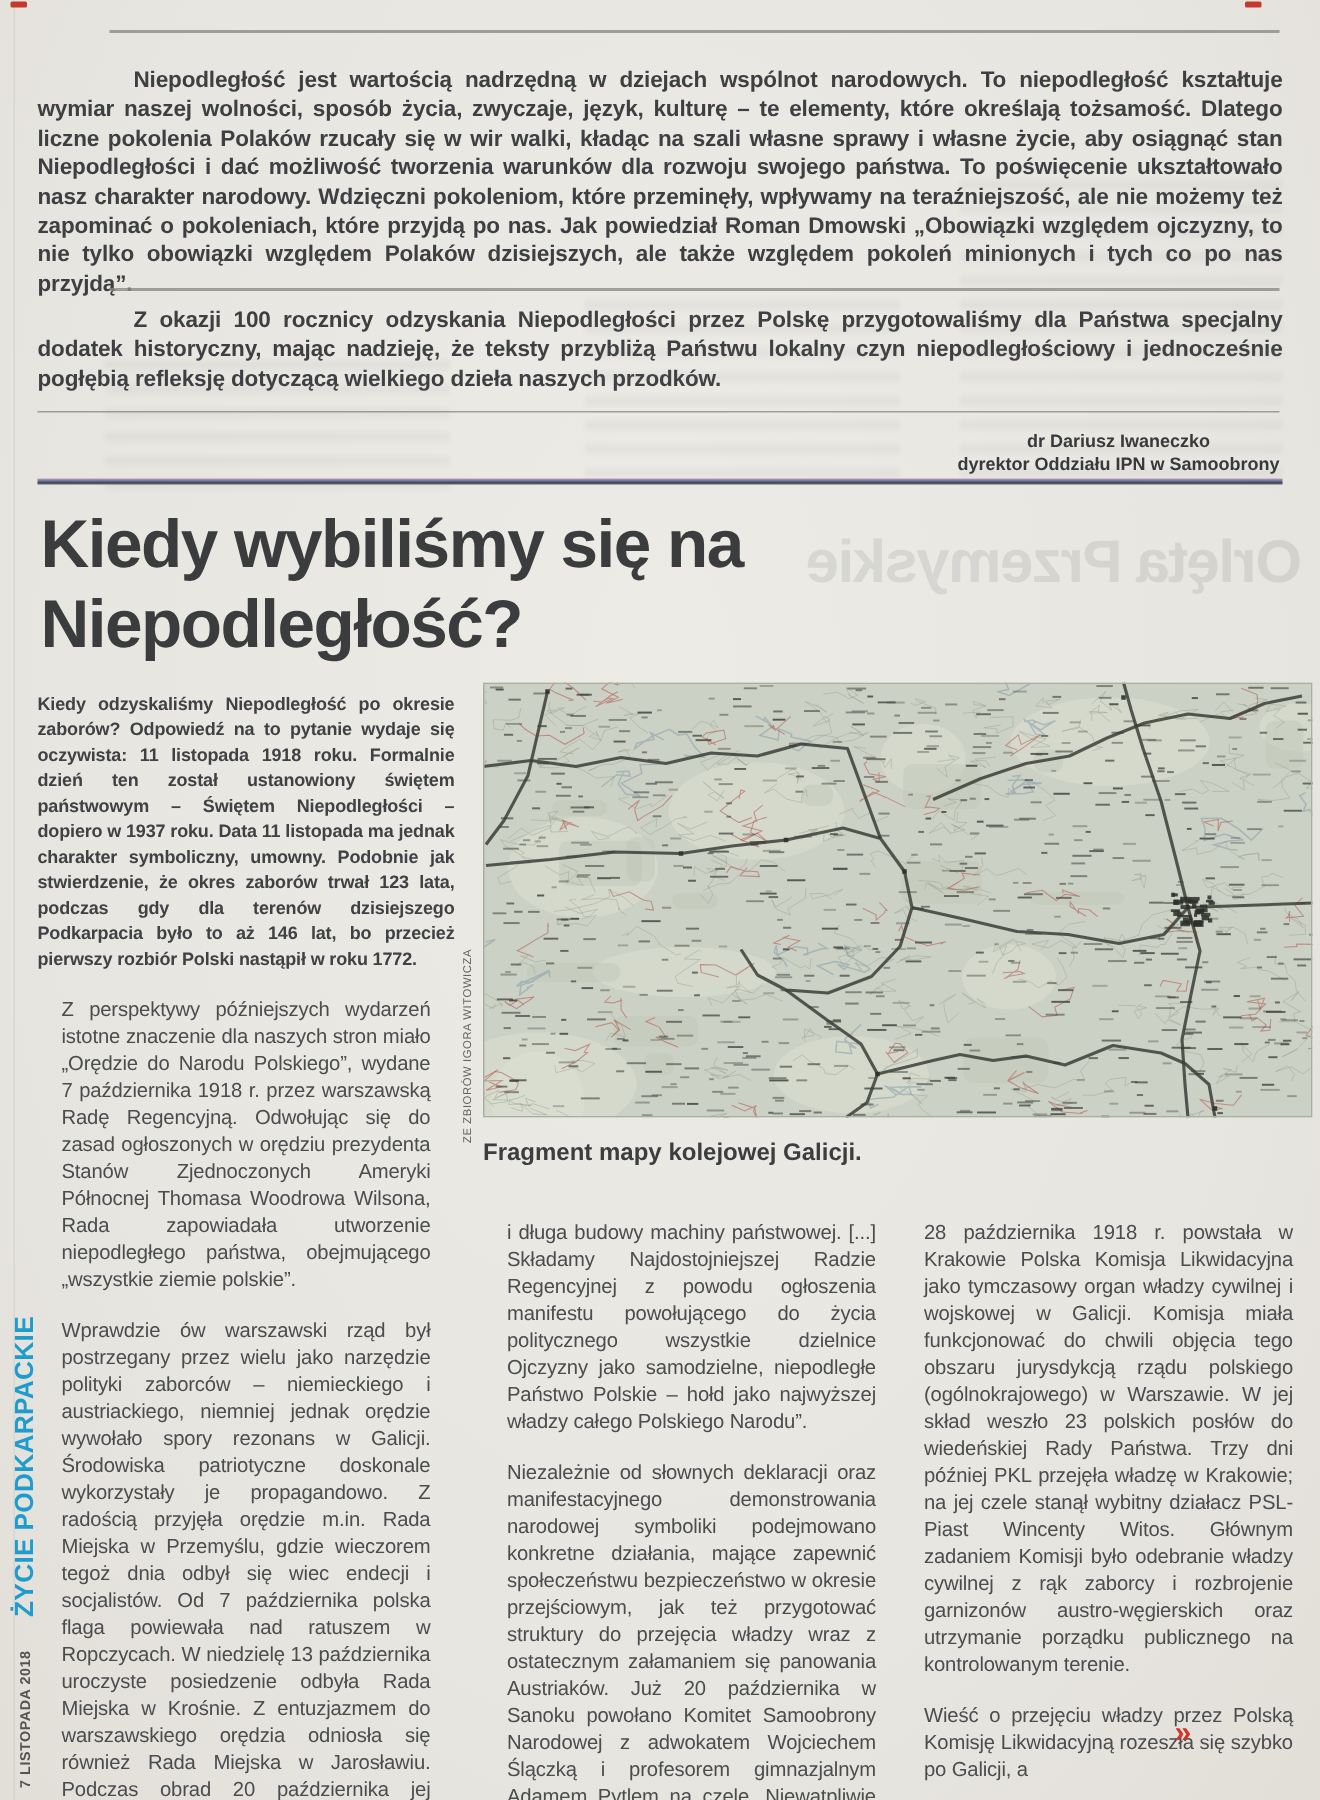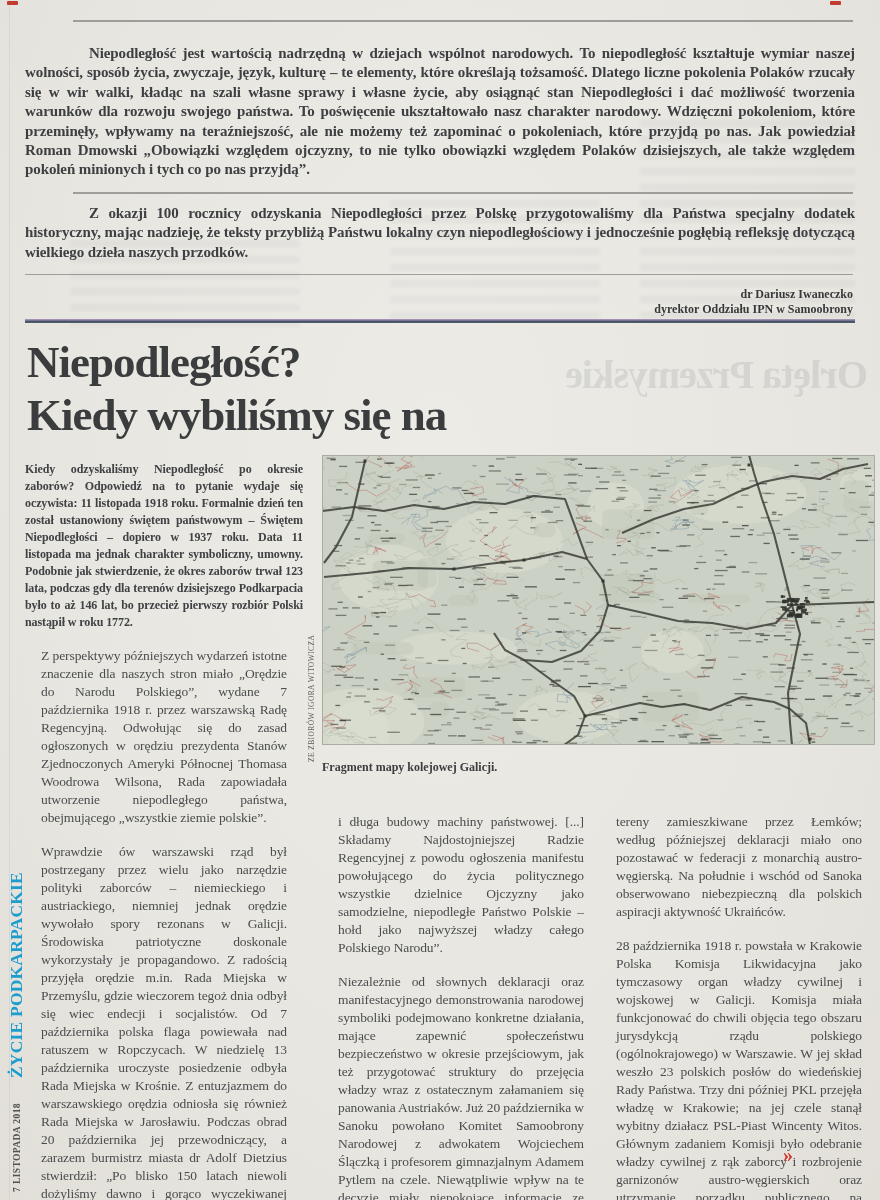--- a/index.html
+++ b/index.html
@@ -1,41 +1,41 @@
 <!DOCTYPE html>
 <html lang="pl"><head>
 <meta charset="utf-8">
 <style>
   html,body{margin:0;padding:0;background:#d8d6d0;}
   .page{position:relative;width:880px;height:1200px;overflow:hidden;
         background:radial-gradient(ellipse at 50% 38%,#edebe6 0%,#e8e6e0 62%,#e1dfd8 100%);
-        font-family:Liberation Serif, serif;color:#46484a;}
+        font-family:Liberation Sans, sans-serif;color:#46484a;}
   .fold{position:absolute;left:9px;top:0;width:1px;height:1200px;background:rgba(60,60,55,.07);}
   .redmark{position:absolute;width:11px;height:4px;background:#c23b2e;border-radius:1px;}
   .rule{position:absolute;height:2px;background:#8b8b88;opacity:.8;}
   .intro{position:absolute;left:25px;width:830px;text-align:justify;font-weight:bold;
          font-size:15px;line-height:19.4px;letter-spacing:-.1px;color:#3d3f42;text-indent:64px;}
-  .byline{position:absolute;right:27px;top:287px;text-align:right;font-size:12px;
+  .byline{position:absolute;right:27px;top:287px;text-align:center;font-size:12px;
           font-weight:bold;line-height:15px;color:#38393b;}
   .navy{position:absolute;left:25px;top:319px;width:830px;height:4px;
         background:linear-gradient(#b59fc2 0%,#8a7d9e 30%,#3f4f63 65%,#566371 100%);}
   .headline{position:absolute;left:27px;top:336px;font-size:45px;line-height:53px;
             font-weight:bold;color:#3b3c3e;letter-spacing:-1px;}
   .ghost-head{position:absolute;left:418px;top:352px;width:450px;transform:scaleX(-1);
               font-weight:bold;font-size:40px;line-height:46px;letter-spacing:-1px;
               color:rgba(90,98,115,.14);text-align:left;}
   .ghost-block{position:absolute;opacity:.55;filter:blur(1.5px);
      background:repeating-linear-gradient(180deg,rgba(120,124,132,.12) 0 7px,rgba(0,0,0,0) 7px 16px);}
   .col{position:absolute;width:278px;text-align:justify;font-size:13.5px;line-height:18px;
        letter-spacing:-.1px;color:#4a4c4e;}
   .col p{margin:16px;}
   .lead{font-weight:bold;font-size:12px;line-height:17px;color:#3f4144;margin:0 0 10px 0 !important;}
   .map{position:absolute;left:322px;top:455px;width:553px;height:290px;}
   .map svg{display:block;width:553px;height:290px;}
-  .map-caption{position:absolute;left:322px;top:760px;font-size:12px;font-weight:bold;color:#3c3d3f;}
+  .map-caption{position:absolute;left:322px;top:760px;font-size:16px;font-weight:bold;color:#3c3d3f;}
   .vert{position:absolute;transform:rotate(-90deg);transform-origin:0 0;white-space:nowrap;}
   .credit{left:307px;top:762px;font-size:7.5px;color:#5f5f5c;letter-spacing:.4px;}
   .masthead{left:6px;top:1078px;font-size:17.5px;font-weight:800;color:#1e9ccd;letter-spacing:.2px;}
   .issue-date{left:12px;top:1192px;font-size:9.5px;font-weight:bold;color:#53534f;letter-spacing:.4px;}
   .more{position:absolute;left:783px;top:1144px;font-size:20px;font-weight:bold;color:#cf352b;}
 </style>
 </head>
 <body>
 
 <div class="page">
@@ -61,22 +61,22 @@
   <div class="byline">
     <div>dr Dariusz Iwaneczko</div>
     <div>dyrektor Oddziału IPN w Samoobrony</div>
   </div>
 
   <div class="navy"></div>
 
   <div class="ghost-head">Orlęta Przemyskie</div>
 
   <div class="headline">
+    <div>Kiedy wybiliśmy się na</div>
     <div>Niepodległość?</div>
-    <div>Kiedy wybiliśmy się na</div>
   </div>
 
   <div class="col" style="left:25px;top:461px;">
     <p class="lead">Kiedy odzyskaliśmy Niepodległość po okresie zaborów? Odpowiedź na to pytanie wydaje się oczywista: 11 listopada 1918 roku. Formalnie dzień ten został ustanowiony świętem państwowym – Świętem Niepodległości – dopiero w 1937 roku. Data 11 listopada ma jednak charakter symboliczny, umowny. Podobnie jak stwierdzenie, że okres zaborów trwał 123 lata, podczas gdy dla terenów dzisiejszego Podkarpacia było to aż 146 lat, bo przecież pierwszy rozbiór Polski nastąpił w roku 1772.</p>
     <p>Z perspektywy późniejszych wydarzeń istotne znaczenie dla naszych stron miało „Orędzie do Narodu Polskiego”, wydane 7 października 1918 r. przez warszawską Radę Regencyjną. Odwołując się do zasad ogłoszonych w orędziu prezydenta Stanów Zjednoczonych Ameryki Północnej Thomasa Woodrowa Wilsona, Rada zapowiadała utworzenie niepodległego państwa, obejmującego „wszystkie ziemie polskie”.</p>
     <p>Wprawdzie ów warszawski rząd był postrzegany przez wielu jako narzędzie polityki zaborców – niemieckiego i austriackiego, niemniej jednak orędzie wywołało spory rezonans w Galicji. Środowiska patriotyczne doskonale wykorzystały je propagandowo. Z radością przyjęła orędzie m.in. Rada Miejska w Przemyślu, gdzie wieczorem tegoż dnia odbył się wiec endecji i socjalistów. Od 7 października polska flaga powiewała nad ratuszem w Ropczycach. W niedzielę 13 października uroczyste posiedzenie odbyła Rada Miejska w Krośnie. Z entuzjazmem do warszawskiego orędzia odniosła się również Rada Miejska w Jarosławiu. Podczas obrad 20 października jej przewodniczący, a zarazem burmistrz miasta dr Adolf Dietzius stwierdził: „Po blisko 150 latach niewoli dożyliśmy dawno i gorąco wyczekiwanej chwili, że nareszcie stajemy w rzędzie narodów wolnych, które same o sobie stanowić mają prawo. Ostatnie wypadki polityczne powołują Polskę do działania jako samodzielne państwo, a Polaków czeka praca ciężka</p>
   </div>
 
   <div class="map">
     <svg id="map-svg" viewBox="0 0 553 290" xmlns="http://www.w3.org/2000/svg">
@@ -1013,21 +1013,20 @@
   </div>
   <div class="vert credit">ZE ZBIORÓW IGORA WITOWICZA</div>
   <div class="map-caption">Fragment mapy kolejowej Galicji.</div>
 
   <div class="col" style="left:322px;top:797px;">
     <p>i długa budowy machiny państwowej. [...] Składamy Najdostojniejszej Radzie Regencyjnej z powodu ogłoszenia manifestu powołującego do życia politycznego wszystkie dzielnice Ojczyzny jako samodzielne, niepodległe Państwo Polskie – hołd jako najwyższej władzy całego Polskiego Narodu”.</p>
     <p>Niezależnie od słownych deklaracji oraz manifestacyjnego demonstrowania narodowej symboliki podejmowano konkretne działania, mające zapewnić społeczeństwu bezpieczeństwo w okresie przejściowym, jak też przygotować struktury do przejęcia władzy wraz z ostatecznym załamaniem się panowania Austriaków. Już 20 października w Sanoku powołano Komitet Samoobrony Narodowej z adwokatem Wojciechem Ślączką i profesorem gimnazjalnym Adamem Pytlem na czele. Niewątpliwie wpływ na te decyzje miały niepokojące informacje ze Lwowa, gdzie Ukraińcy ogłosili utworzenie własnego państwa, które miało obejmować Bukowinę, Zakarpacie, Galicję Wschodnią oraz</p>
   </div>
 
   <div class="col" style="left:600px;top:797px;">
-    <p>tereny zamieszkiwane przez Łemków; według późniejszej deklaracji miało ono pozostawać w federacji z monarchią austro-węgierską. Na południe i wschód od Sanoka obserwowano niebezpieczną dla polskich aspiracji aktywność Ukraińców.</p>
     <p>28 października 1918 r. powstała w Krakowie Polska Komisja Likwidacyjna jako tymczasowy organ władzy cywilnej i wojskowej w Galicji. Komisja miała funkcjonować do chwili objęcia tego obszaru jurysdykcją rządu polskiego (ogólnokrajowego) w Warszawie. W jej skład weszło 23 polskich posłów do wiedeńskiej Rady Państwa. Trzy dni później PKL przejęła władzę w Krakowie; na jej czele stanął wybitny działacz PSL-Piast Wincenty Witos. Głównym zadaniem Komisji było odebranie władzy cywilnej z rąk zaborcy i rozbrojenie garnizonów austro-węgierskich oraz utrzymanie porządku publicznego na kontrolowanym terenie.</p>
     <p>Wieść o przejęciu władzy przez Polską Komisję Likwidacyjną rozeszła się szybko po Galicji, a</p>
   </div>
 
   <div class="more">»</div>
 
   <div class="vert masthead">ŻYCIE PODKARPACKIE</div>
   <div class="vert issue-date">7 LISTOPADA 2018</div>
 
 </div>

